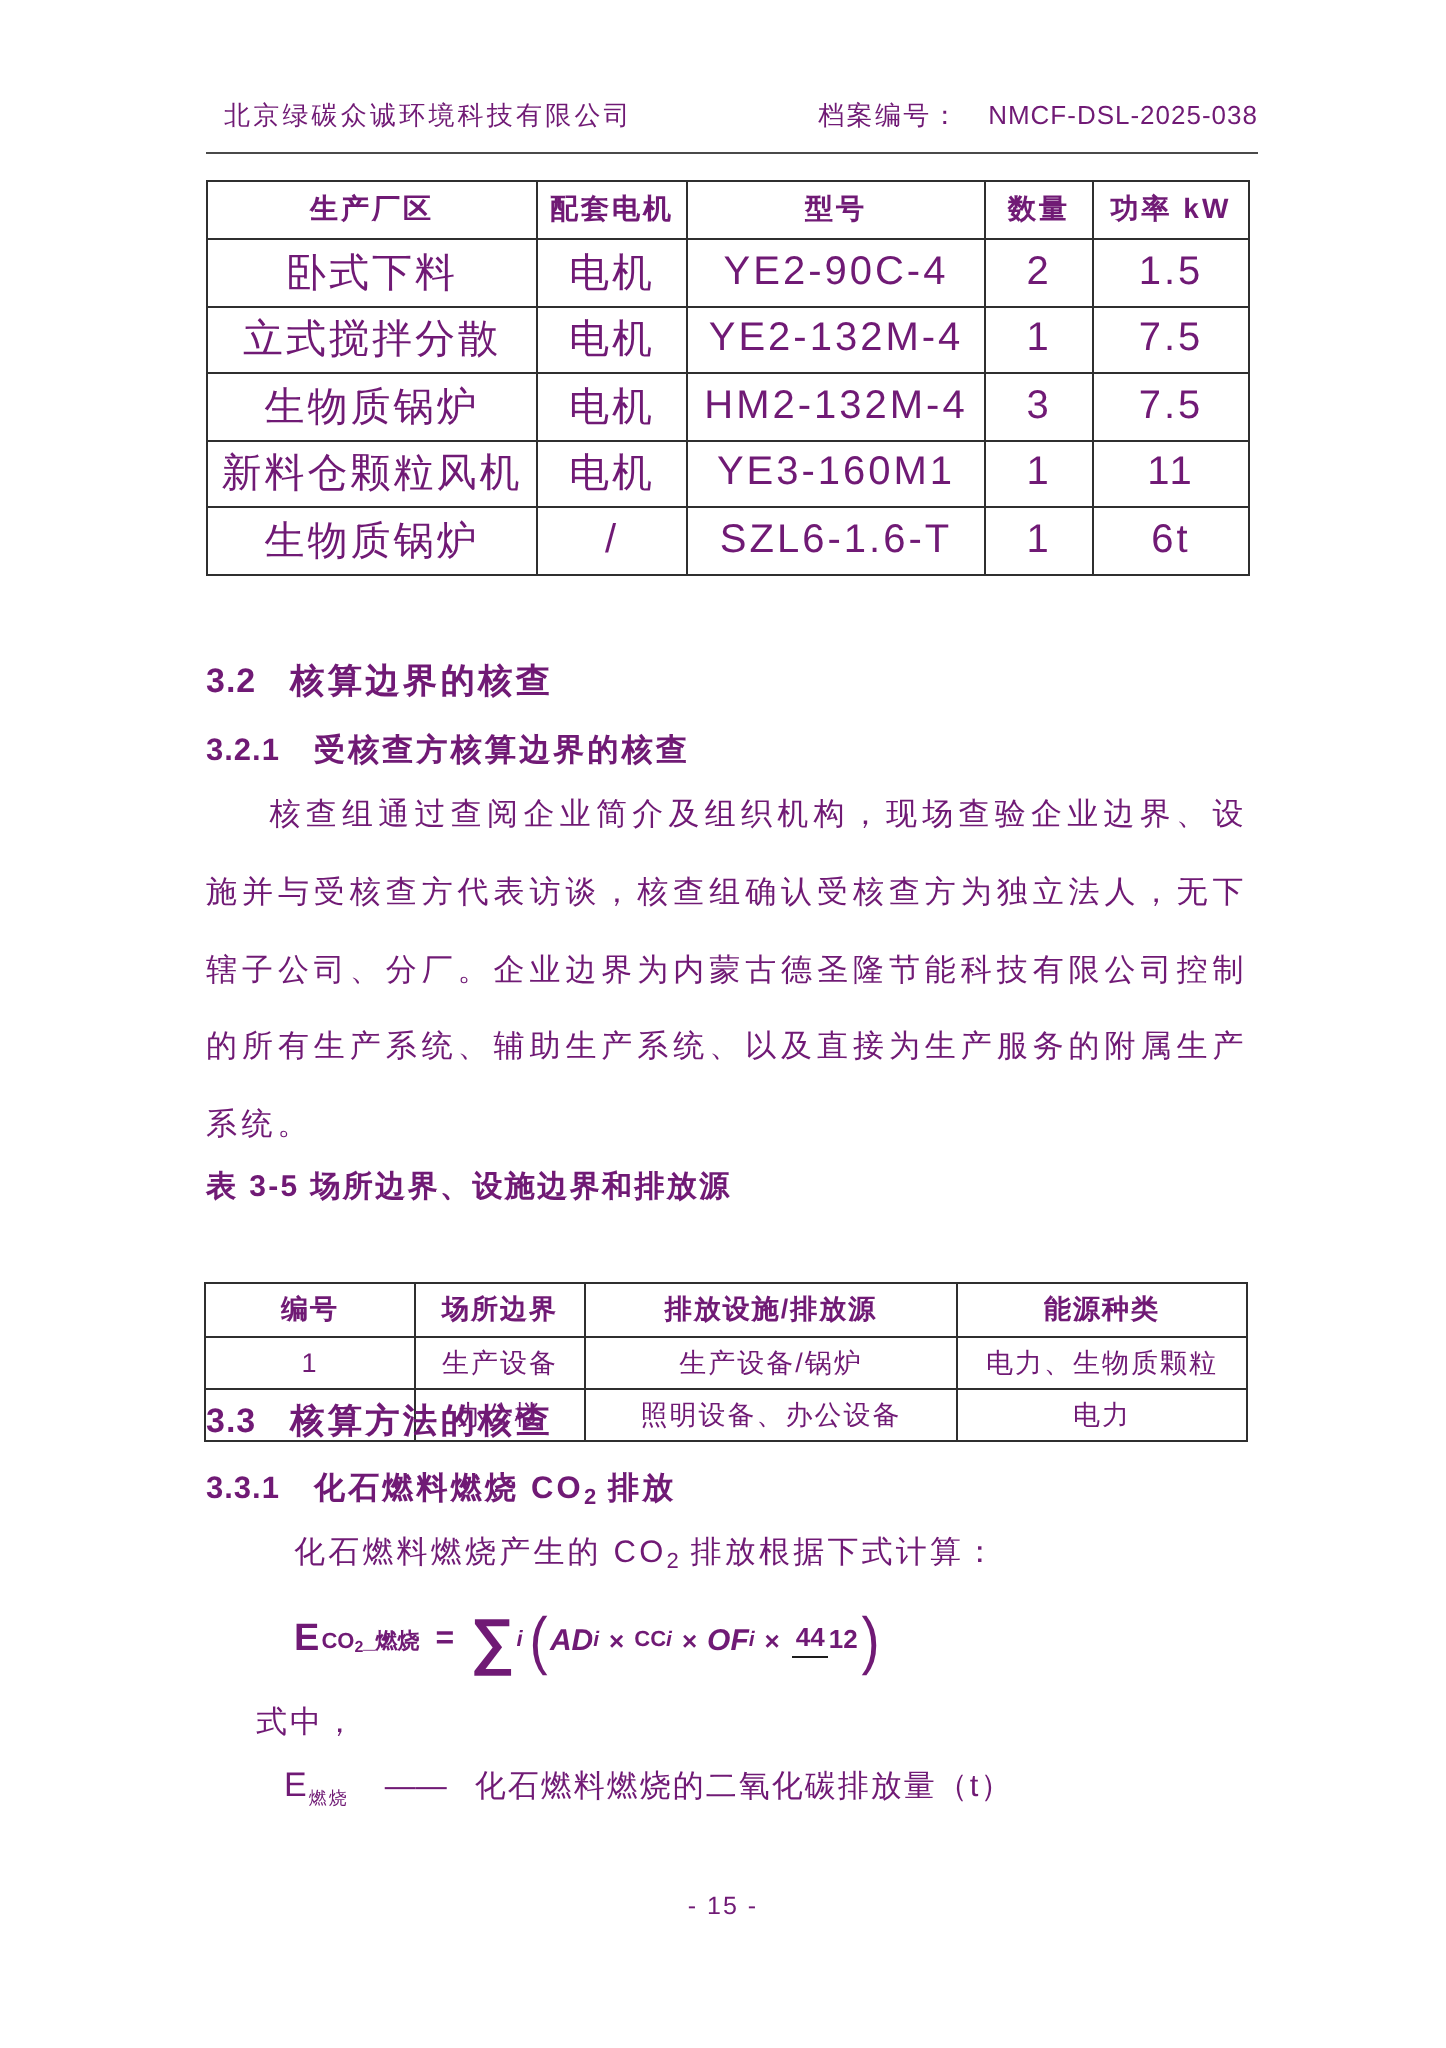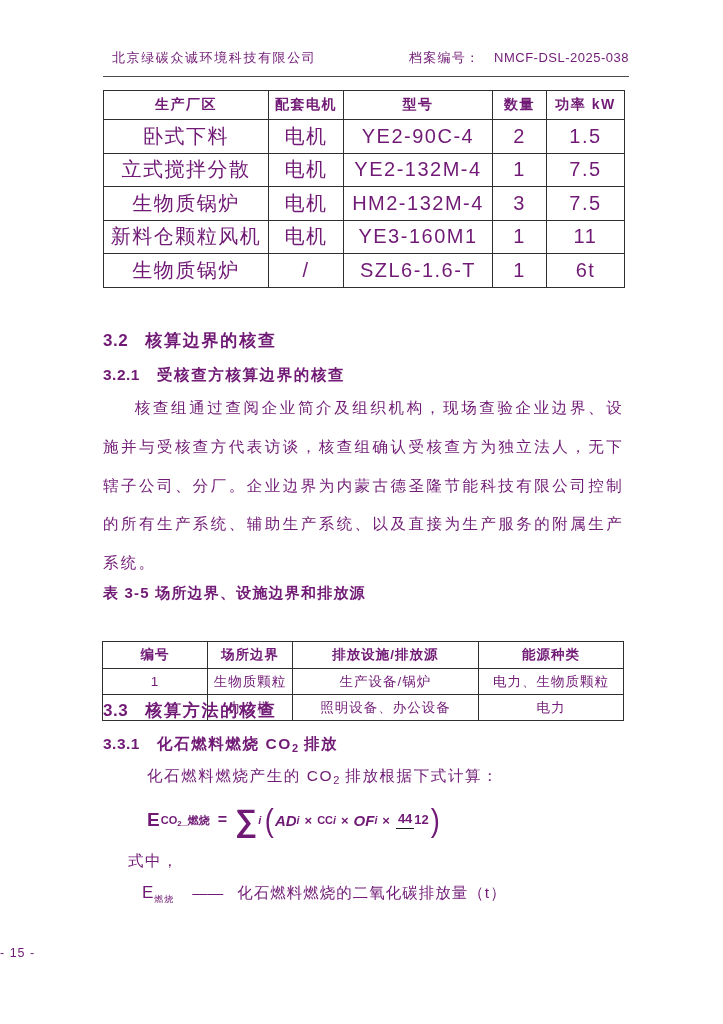--- a/index.html
+++ b/index.html
@@ -136,20 +136,21 @@
   .edef { position: absolute; left: 142px; top: 883px; font-size: 15.5px; letter-spacing: 1px; }
   .edef .sym { font-size: 17px; }
   .edef .sym-sub { font-size: 9px; vertical-align: -4px; }
   .edef .dash { margin: 0 14px 0 18px; letter-spacing: 0; }
 
   .footer {
     position: absolute;
     left: 0;
     top: 946px;
     width: 723px;
+    text-align: center;
     font-size: 12.5px;
     letter-spacing: 1px;
   }
 </style>
 </head>
 <body>
 
 <div class="page">
 
   <div class="header">
@@ -237,21 +238,21 @@
       </colgroup>
       <tbody>
           <tr>
         <th>编号</th>
         <th>场所边界</th>
         <th>排放设施/排放源</th>
         <th>能源种类</th>
       </tr>
       <tr>
         <td>1</td>
-        <td>生物质颗粒</td>
+        <td>生产设备</td>
         <td>生产设备/锅炉</td>
         <td>电力、生物质颗粒</td>
       </tr>
       <tr>
         <td>2</td>
         <td>办公楼</td>
         <td>照明设备、办公设备</td>
         <td>电力</td>
       </tr>
     </tbody>

